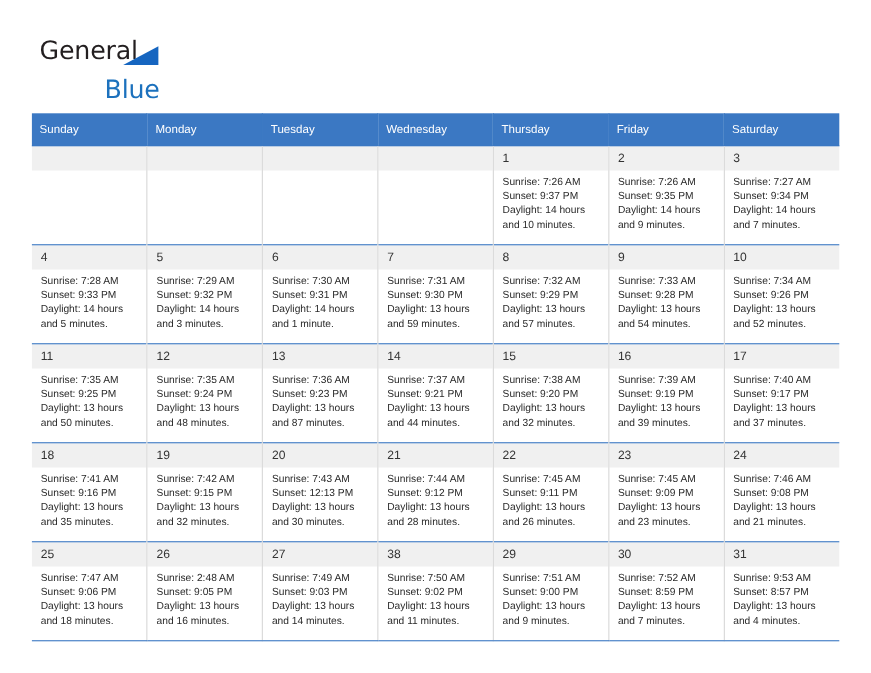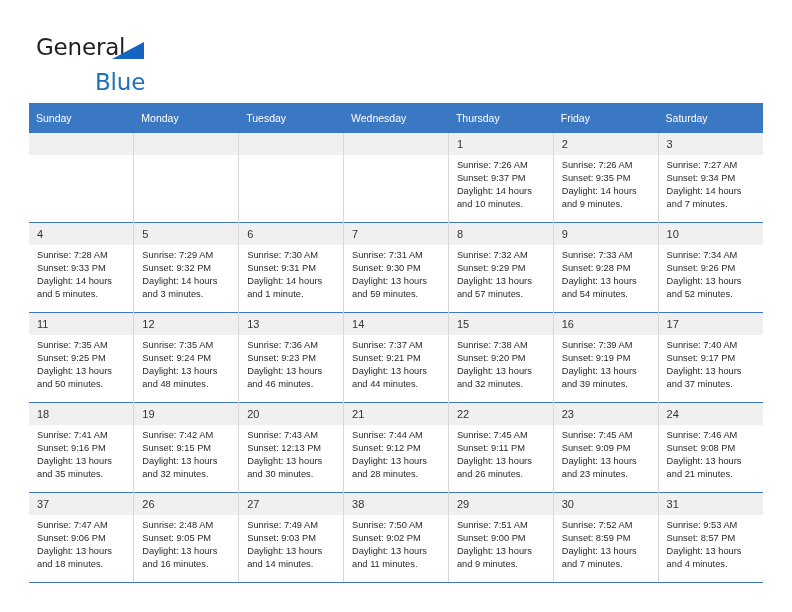--- a/index.html
+++ b/index.html
@@ -295,21 +295,21 @@
               <div class="line">Daylight: 13 hours</div>
               <div class="line">and 48 minutes.</div>
             </div>
           </td>
           <td>
             <span class="daynum">13</span>
             <div class="cellbody">
               <div class="line">Sunrise: 7:36 AM</div>
               <div class="line">Sunset: 9:23 PM</div>
               <div class="line">Daylight: 13 hours</div>
-              <div class="line">and 46 minutes.</div>
+              <div class="line">and 87 minutes.</div>
             </div>
           </td>
           <td>
             <span class="daynum">14</span>
             <div class="cellbody">
               <div class="line">Sunrise: 7:37 AM</div>
               <div class="line">Sunset: 9:21 PM</div>
               <div class="line">Daylight: 13 hours</div>
               <div class="line">and 44 minutes.</div>
             </div>
@@ -402,21 +402,21 @@
             <div class="cellbody">
               <div class="line">Sunrise: 7:46 AM</div>
               <div class="line">Sunset: 9:08 PM</div>
               <div class="line">Daylight: 13 hours</div>
               <div class="line">and 21 minutes.</div>
             </div>
           </td>
         </tr>
         <tr class="week">
           <td>
-            <span class="daynum">37</span>
+            <span class="daynum">25</span>
             <div class="cellbody">
               <div class="line">Sunrise: 7:47 AM</div>
               <div class="line">Sunset: 9:06 PM</div>
               <div class="line">Daylight: 13 hours</div>
               <div class="line">and 18 minutes.</div>
             </div>
           </td>
           <td>
             <span class="daynum">26</span>
             <div class="cellbody">

